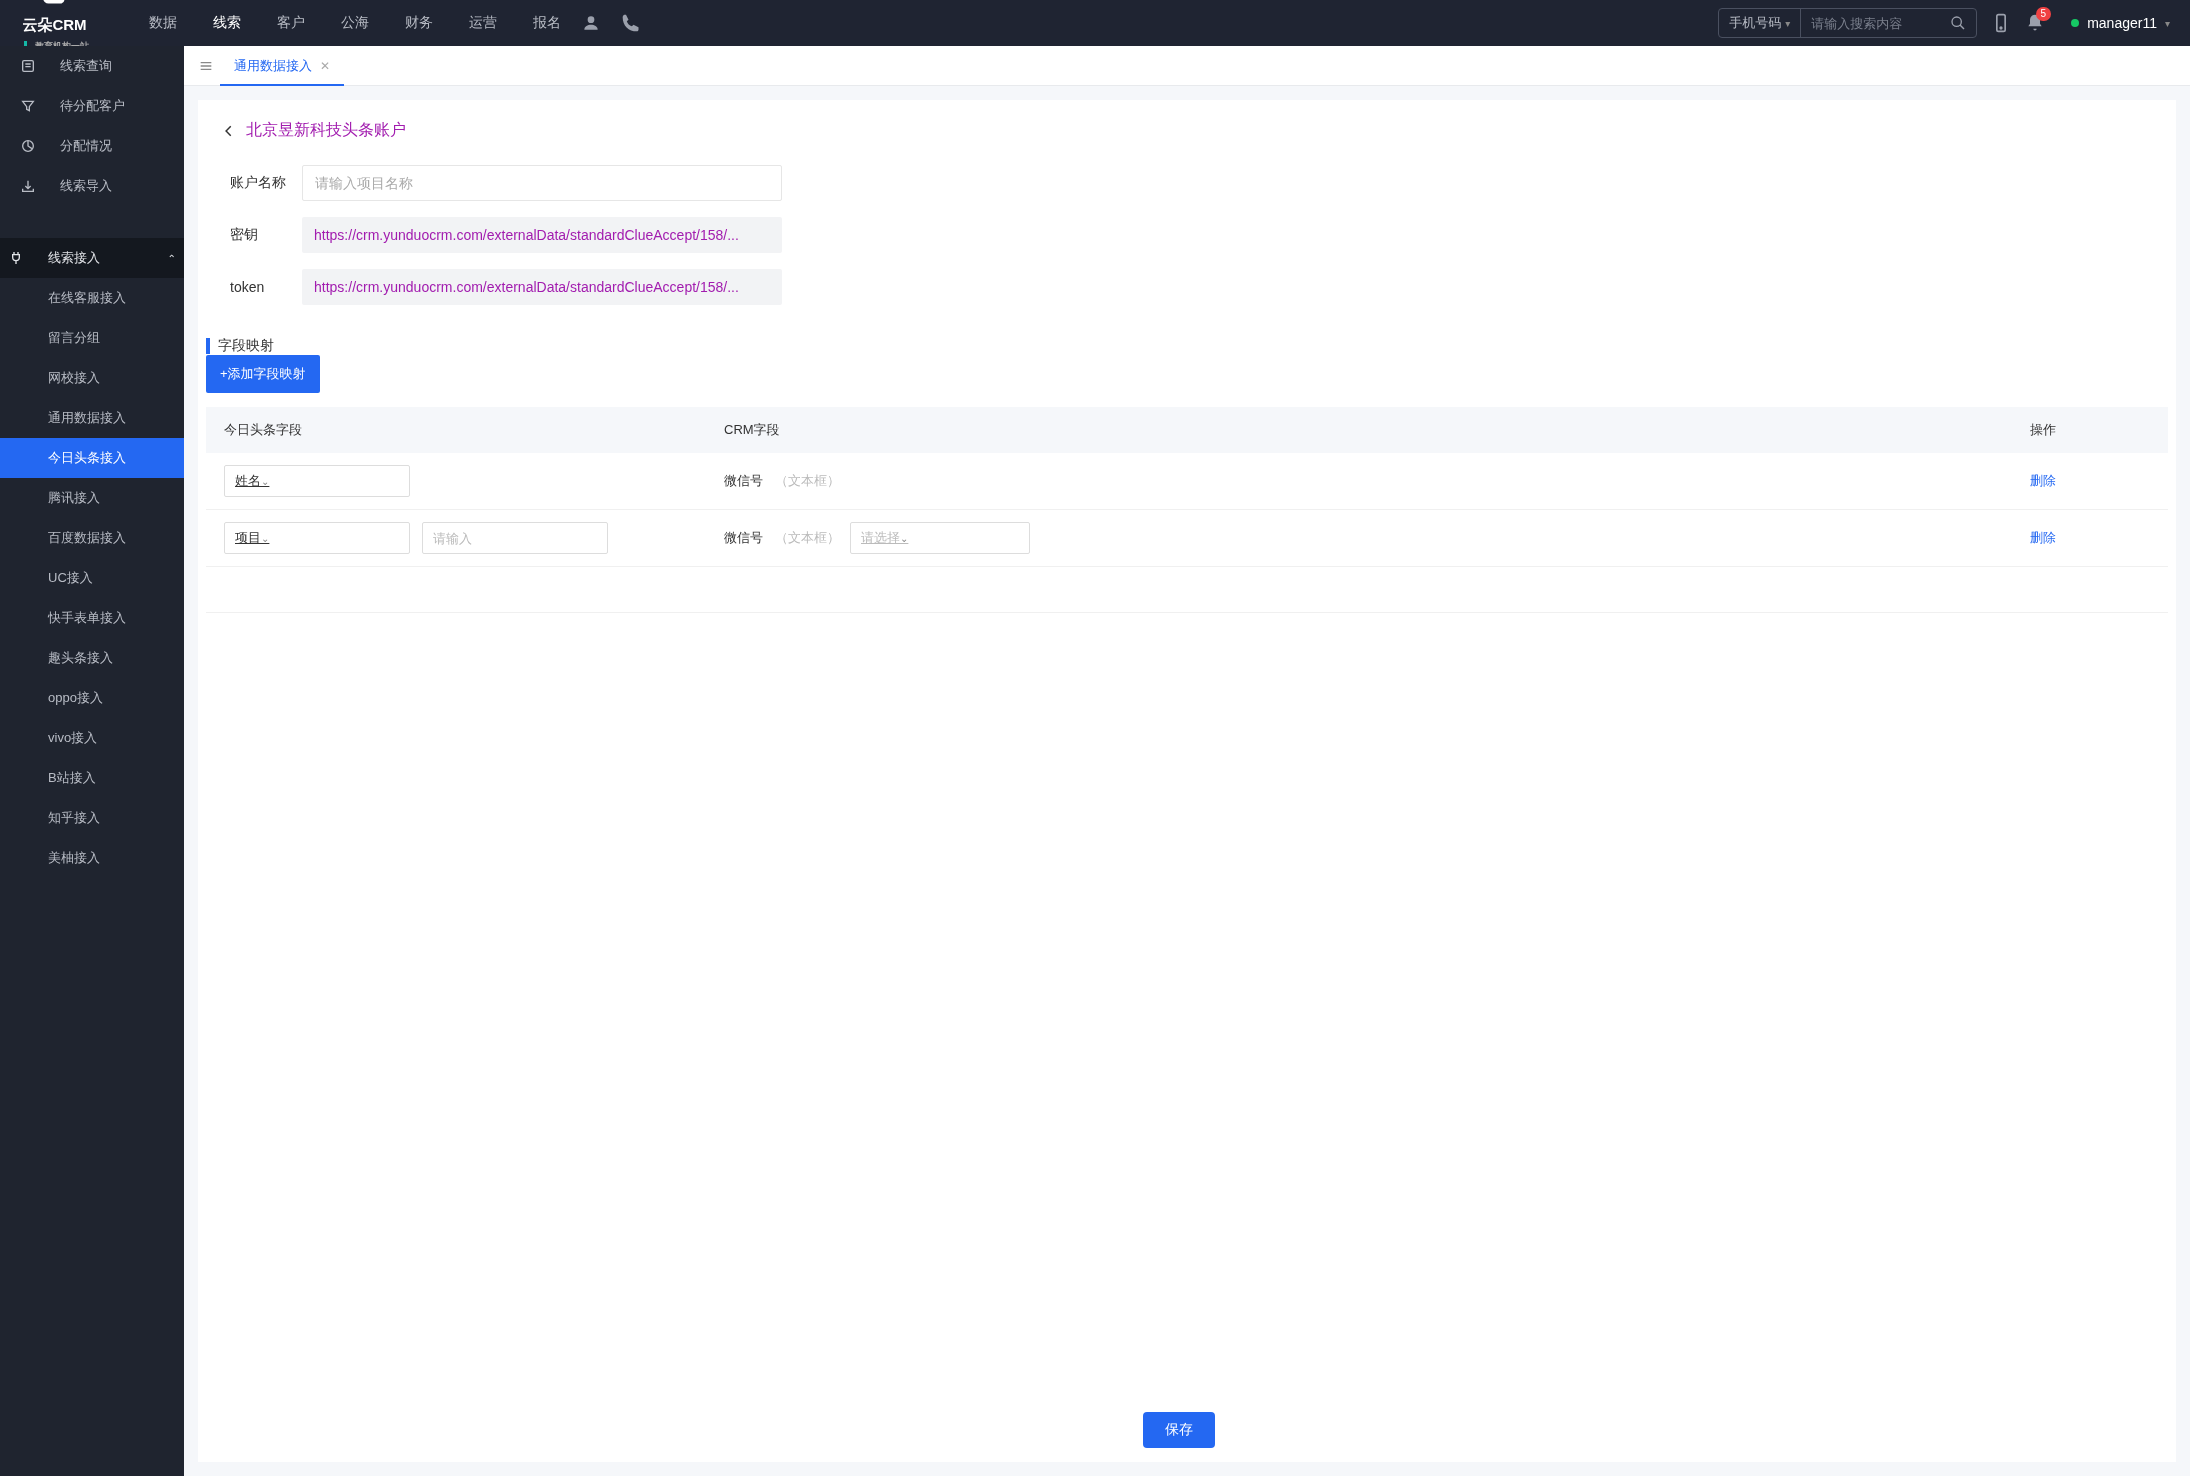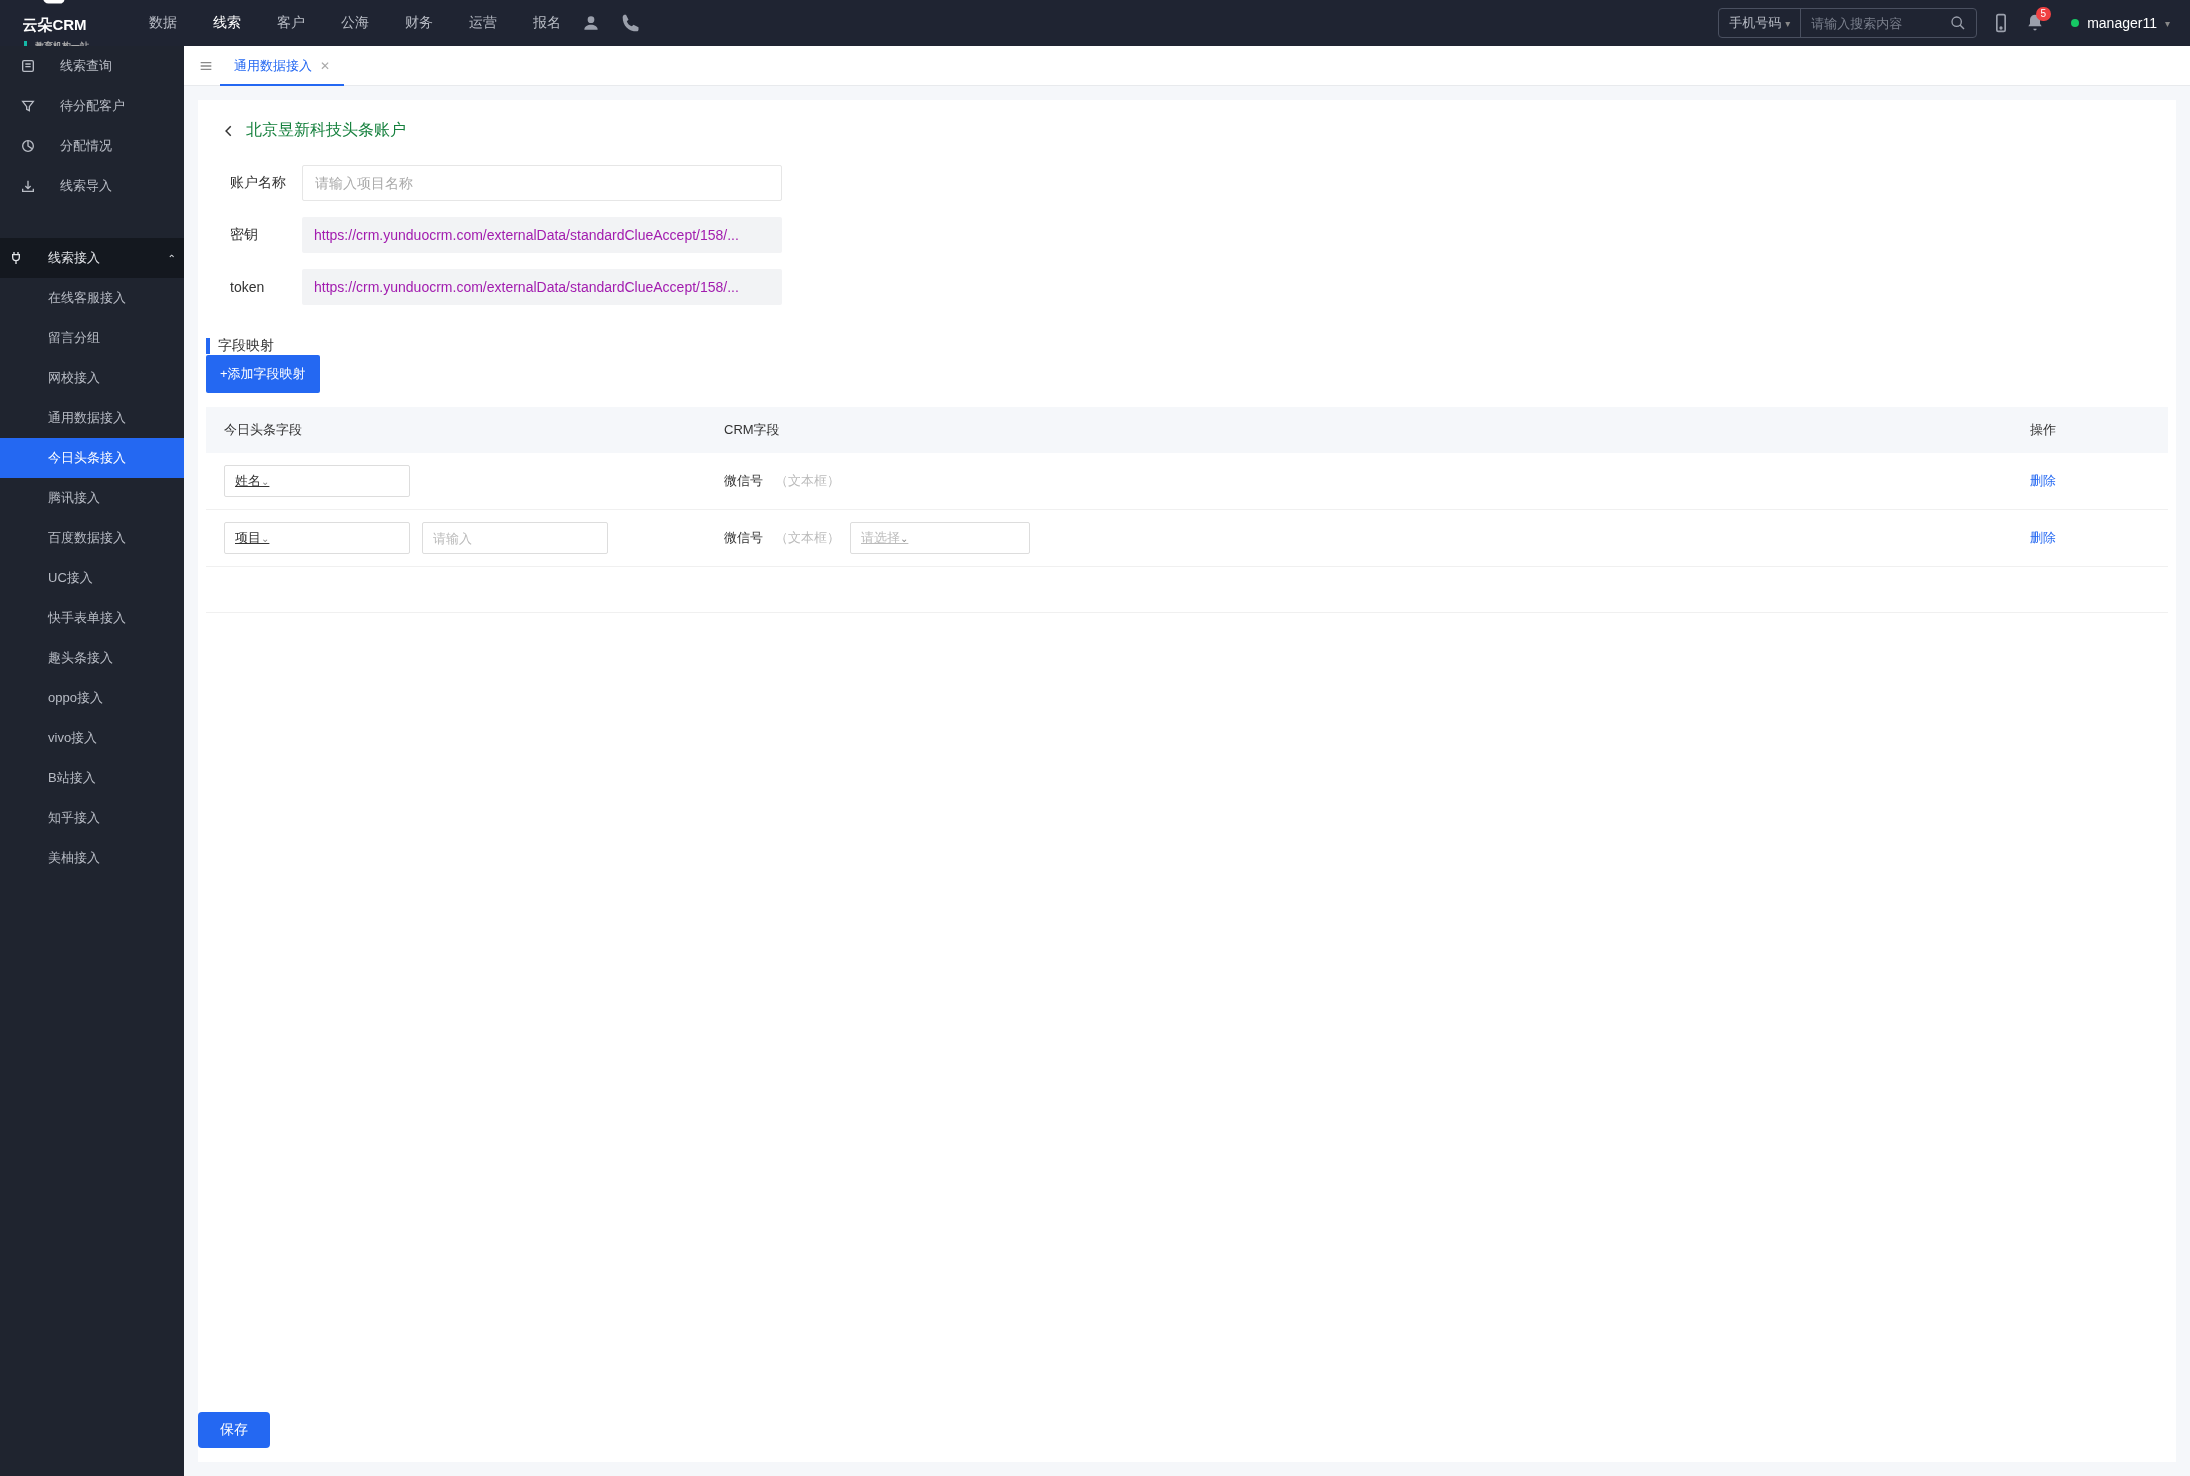--- a/index.html
+++ b/index.html
@@ -41,21 +41,21 @@
 .tabs { height: 40px; background: #fff; display: flex; align-items: center; padding: 0 8px; border-bottom: 1px solid #e8eaed; }
 .tab-menu-btn { width: 28px; height: 28px; display: flex; align-items: center; justify-content: center; cursor: pointer; color: #888; }
 .tab { display: flex; align-items: center; gap: 8px; padding: 0 14px; height: 40px; cursor: pointer; color: #666; font-size: 13px; position: relative; }
 .tab.active { color: #2468f2; }
 .tab.active::after { content: ''; position: absolute; left: 0; right: 0; bottom: 0; height: 2px; background: #2468f2; }
 .tab-close { font-size: 12px; color: #aaa; cursor: pointer; }
 
 .content { background: #fff; margin: 14px; padding: 0 0 70px; flex: 1; position: relative; }
 .page-head { display: flex; align-items: center; gap: 10px; padding: 20px 24px 24px; }
 .back-btn { cursor: pointer; display: inline-flex; }
-.page-title { font-size: 16px; color: #15803d; }
+.page-title { font-size: 16px; color: #a21caf; }
 
 .form { padding: 0 32px; }
 .form-row { display: flex; align-items: center; margin-bottom: 16px; }
 .form-label { width: 72px; color: #333; font-size: 14px; }
 .form-input { width: 480px; height: 36px; border: none; background: #f2f3f5; border-radius: 2px; padding: 0 12px; outline: none; font-size: 14px; color: #a21caf; }
 .form-input::placeholder { color: #aaa; }
 
 .section { margin-top: 32px; padding: 0 8px; }
 .section-head { display: flex; align-items: center; gap: 8px; }
 .section-bar { width: 4px; height: 16px; background: #2468f2; }
@@ -74,21 +74,21 @@
 .td-2 { flex: 1; display: flex; align-items: center; gap: 10px; }
 .td-3 { flex: 0 0 120px; }
 .select { width: 186px; height: 32px; border: 1px solid #ddd; border-radius: 2px; padding: 0 10px; display: flex; align-items: center; justify-content: flex-start; cursor: pointer; background: #fff; color: #333; text-decoration: underline; }
 .select.placeholder { color: #bbb; }
 .input-sm { width: 186px; height: 32px; border: 1px solid #ddd; border-radius: 2px; padding: 0 10px; outline: none; font-size: 13px; }
 .input-sm::placeholder { color: #bbb; }
 .fld { color: #333; }
 .fld-sub { color: #bbb; margin-left: 2px; }
 .del-link { color: #2468f2; cursor: pointer; }
 
-.footer { position: absolute; left: 0; right: 16px; bottom: 14px; display: flex; }
+.footer { position: absolute; left: 0; right: 16px; bottom: 14px; display: flex; justify-content: center; }
 .save-btn { background: #2468f2; color: #fff; border: none; padding: 9px 22px; border-radius: 4px; cursor: pointer; font-size: 14px; }
 </style>
 </head>
 <body>
 
 <div class="header">
   <div class="logo">
     <span class="logo-icon">
       <svg viewBox="0 0 24 24" fill="#fff">
           <path d="M6 18a5 5 0 010-10 6 6 0 0111.5 1.5A4.5 4.5 0 0118 18z"></path>

